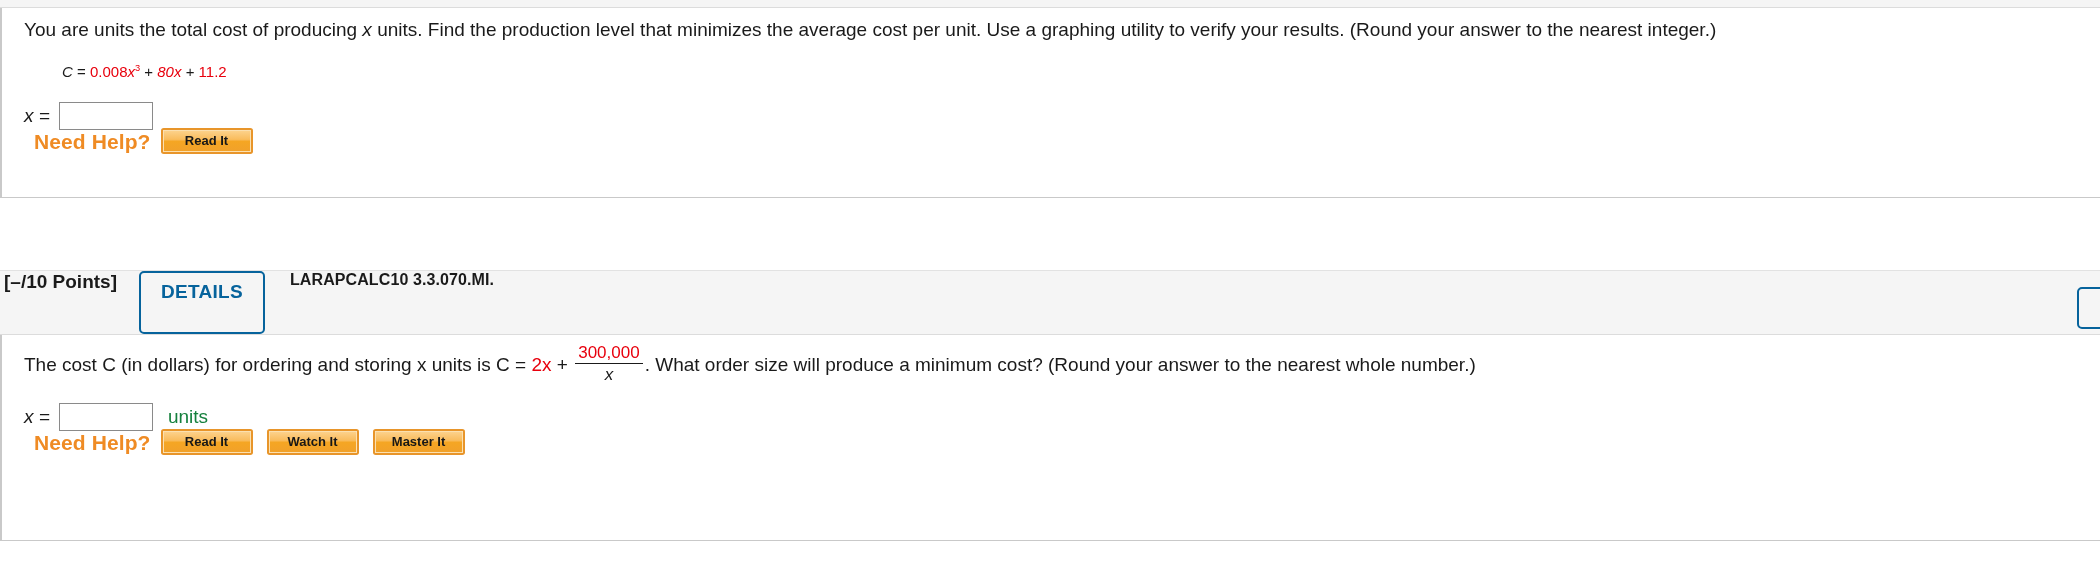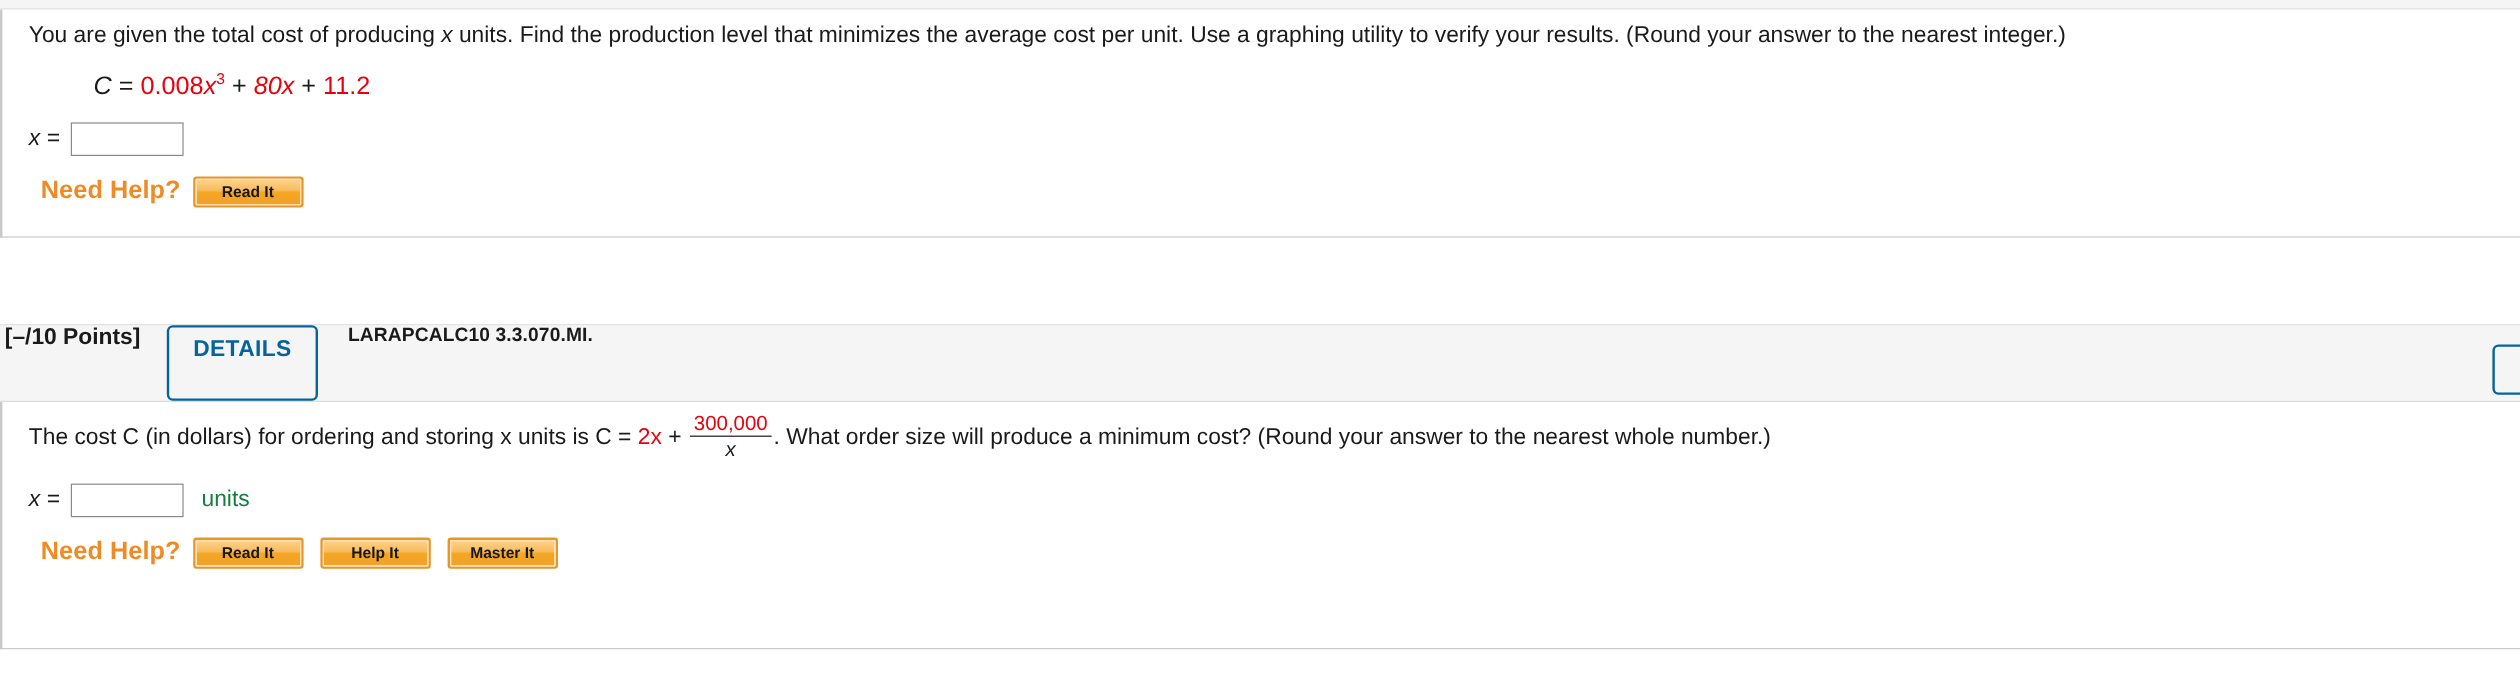--- a/index.html
+++ b/index.html
@@ -56,22 +56,22 @@
     color: #1a1a1a;
     white-space: nowrap;
   }
   .prompt .var {
     font-style: italic;
   }
 
   
   .equation {
     margin-top: 17px;
-    margin-left: 54px;
-    font-size: 21px;
+    margin-left: 38px;
+    font-size: 15px;
     white-space: nowrap;
     line-height: 24px;
   }
   .equation .lhs {
     font-style: italic;
     color: #1a1a1a;
   }
   .eq-sign { color: #1a1a1a; }
   .red { color: #e8000d; }
   .red .var { font-style: italic; }
@@ -104,24 +104,24 @@
     outline: none;
   }
   .units-label {
     font-size: 19px;
     color: #15803d;
     margin-left: 6px;
   }
 
   
   .help-row {
-    margin-top: 17px;
+    margin-top: 0;
     margin-left: 10px;
     display: flex;
-    align-items: flex-end;
+    align-items: flex-start;
     gap: 12px;
   }
   .need-help {
     font-size: 21px;
     font-weight: bold;
     color: #ef8b24;
     letter-spacing: 0.1px;
   }
   .help-btn {
     display: inline-block;
@@ -242,21 +242,21 @@
 </head>
 <body>
 
 <div class="page">
 
   <div class="top-strip"></div>
 
   <div class="qcard qcard-1">
     <div class="qbody">
 
-      <div class="prompt"><span>You are given the total cost of producing </span><span class="var">x</span><span> units. Find the production level that minimizes the average cost per unit. Use a graphing utility to verify your results. (Round your answer to the nearest integer.)</span></div>
+      <div class="prompt"><span>You are units the total cost of producing </span><span class="var">x</span><span> units. Find the production level that minimizes the average cost per unit. Use a graphing utility to verify your results. (Round your answer to the nearest integer.)</span></div>
 
       <div class="equation"><span class="lhs">C</span>
         <span class="eq-sign">=</span>
         <span class="red"><span>0.008</span><span class="var">x</span><sup class="exp">3</sup></span>
         <span class="eq-sign">+</span>
         <span class="red"><span class="var">80x</span></span>
         <span class="eq-sign">+</span>
         <span class="red">11.2</span>
       </div>
 
@@ -299,20 +299,20 @@
 
       <div class="answer-row">
         <span class="xlabel">x =</span>
         <input class="answer-box" type="text" placeholder="" style="">
         <span class="units-label">units</span>
       </div>
 
       <div class="help-row">
         <span class="need-help">Need Help?</span>
         <span class="help-btn">Read It</span>
-        <span class="help-btn">Help It</span>
+        <span class="help-btn">Watch It</span>
         <span class="help-btn">Master It</span>
       </div>
 
     </div>
   </div>
 
 </div>
 
 </body></html>

